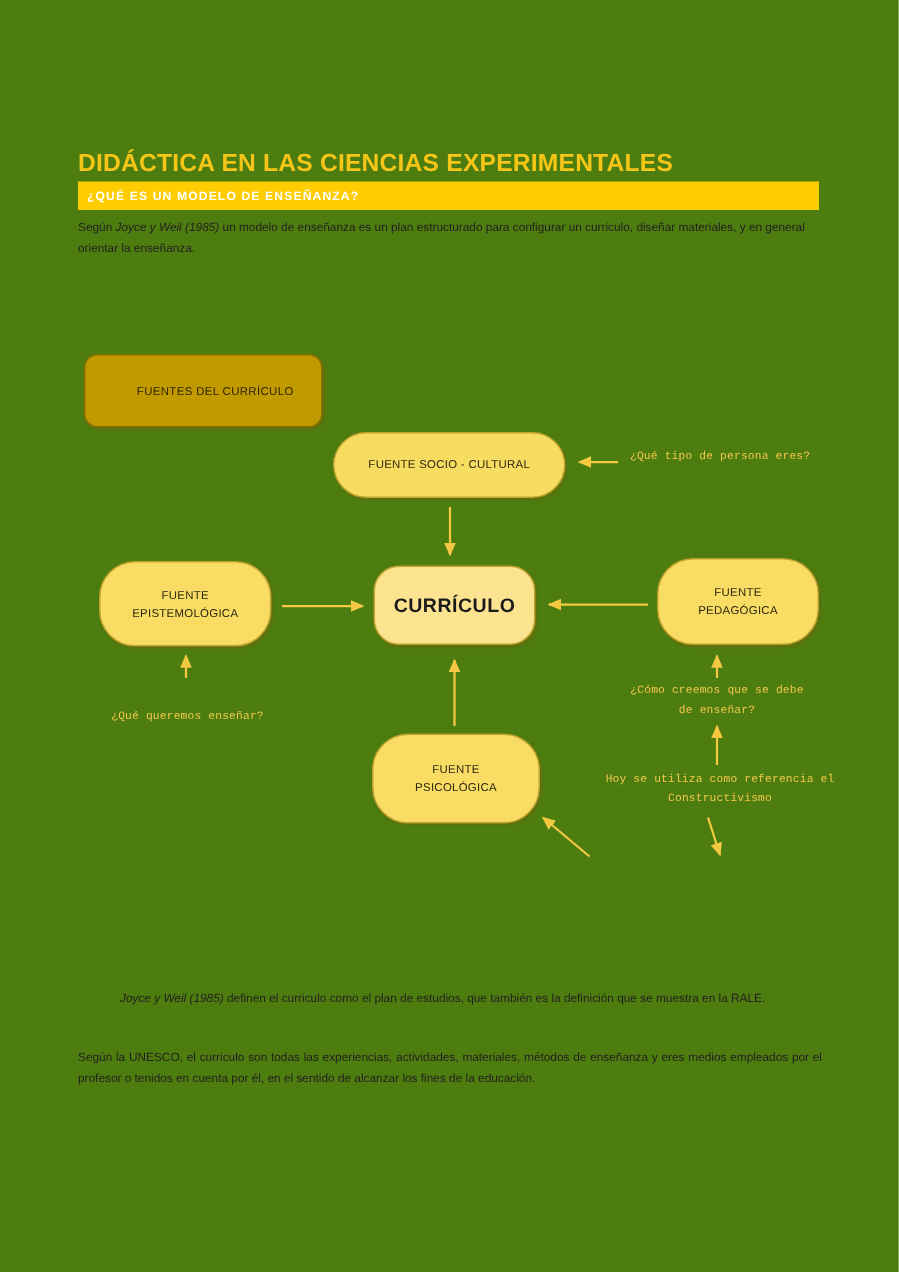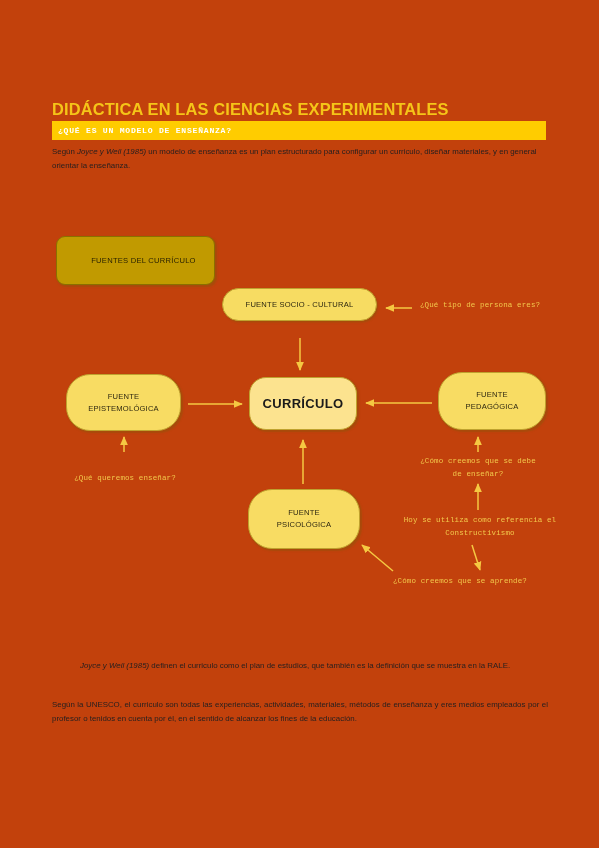--- a/index.html
+++ b/index.html
@@ -14,21 +14,21 @@
     position: relative;
     overflow: hidden;
     font-family: "Liberation Sans", sans-serif;
     color: #231f20;
     -webkit-font-smoothing: antialiased;
   }
 
   .page {
     position: absolute;
     inset: 0;
-    background: #c2410c;
+    background: #4d7c0f;
   }
 
   
   .doc-title {
     position: absolute;
     left: 52px;
     top: 89px;
     width: 500px;
     font-size: 16.4px;
     font-weight: bold;
@@ -47,21 +47,20 @@
     display: flex;
     align-items: center;
   }
   .section-bar-label {
     padding-left: 6px;
     font-size: 8.1px;
     font-weight: bold;
     letter-spacing: 0.75px;
     color: #ffffff;
     white-space: nowrap;
-    font-family: Liberation Mono, monospace;
   }
 
   
   .para {
     position: absolute;
     font-size: 7.9px;
     line-height: 14.3px;
     color: #231f20;
     text-align: left;
   }
@@ -106,21 +105,21 @@
     font-size: 7.6px;
     letter-spacing: 0.25px;
     color: #2b2300;
     padding-left: 16px;
   }
 
   .node-socio {
     left: 222px;
     top: 288px;
     width: 155px;
-    height: 33px;
+    height: 44px;
     background: #F7DC62;
     border-radius: 22px;
     font-size: 7.6px;
     letter-spacing: 0.2px;
     color: #2d2710;
   }
 
   .node-epis {
     left: 66px;
     top: 374px;
@@ -270,21 +269,20 @@
   <div class="annot annot-persona">¿Qué tipo de persona eres?</div>
 
   <div class="annot annot-ensenar">¿Qué queremos enseñar?</div>
 
   <div class="annot annot-debe">¿Cómo creemos que se debe
 de enseñar?</div>
 
   <div class="annot annot-construct">Hoy se utiliza como referencia el
 Constructivismo</div>
 
-  <div class="annot annot-aprende">¿Cómo creemos que se aprende?</div>
 
   <p class="para para-joyce">
     <span><em>Joyce y Weil (1985)</em> definen el curriculo como el plan de estudios, que también es la definición que se muestra en la RALE.</span>
   </p>
 
   <p class="para para-unesco">
     <span>Según la UNESCO, el curriculo son todas las experiencias, actividades, materiales, métodos de enseñanza y eres medios empleados por el profesor o tenidos en cuenta por él, en el sentido de alcanzar los fines de la educación.</span>
   </p>
 
 </div>

